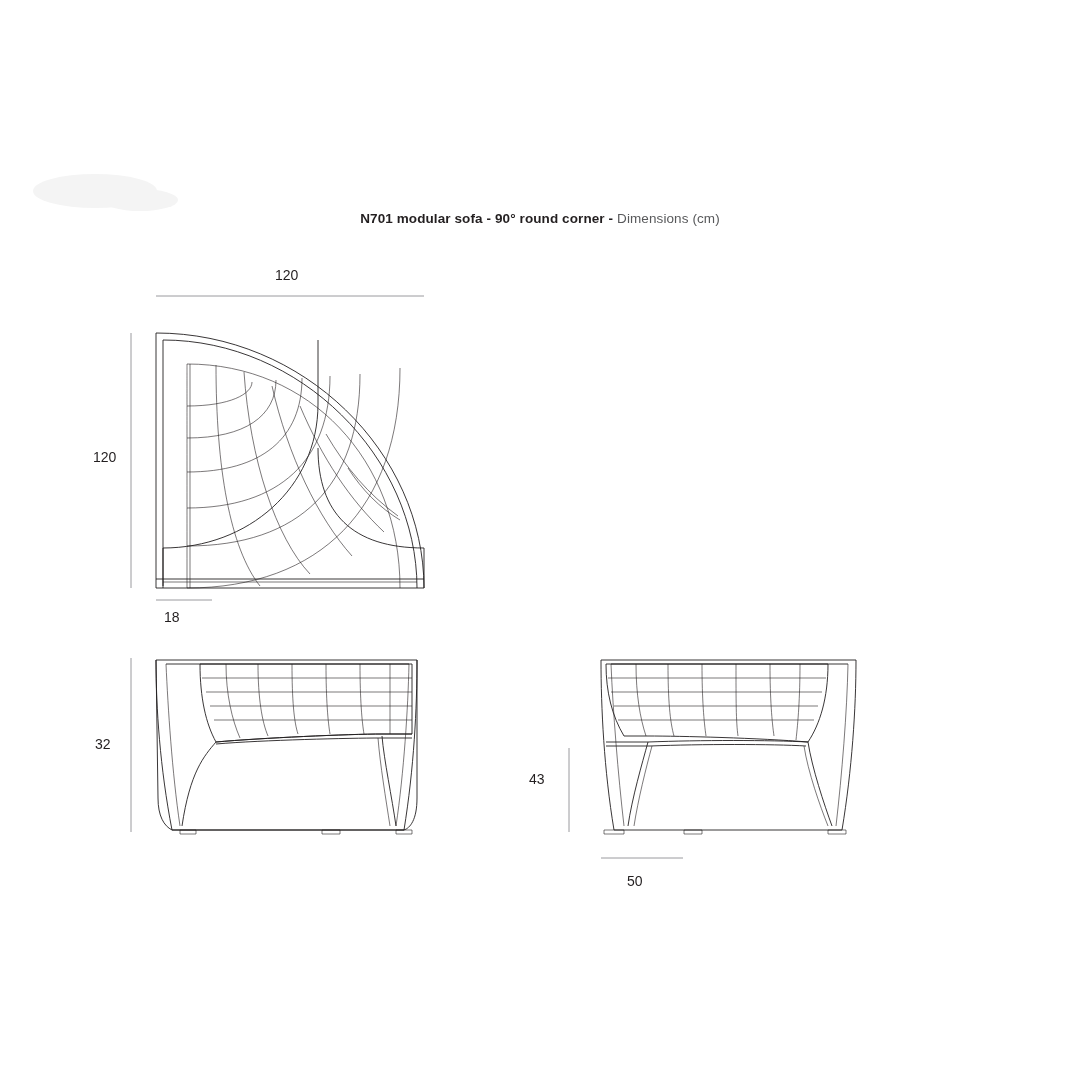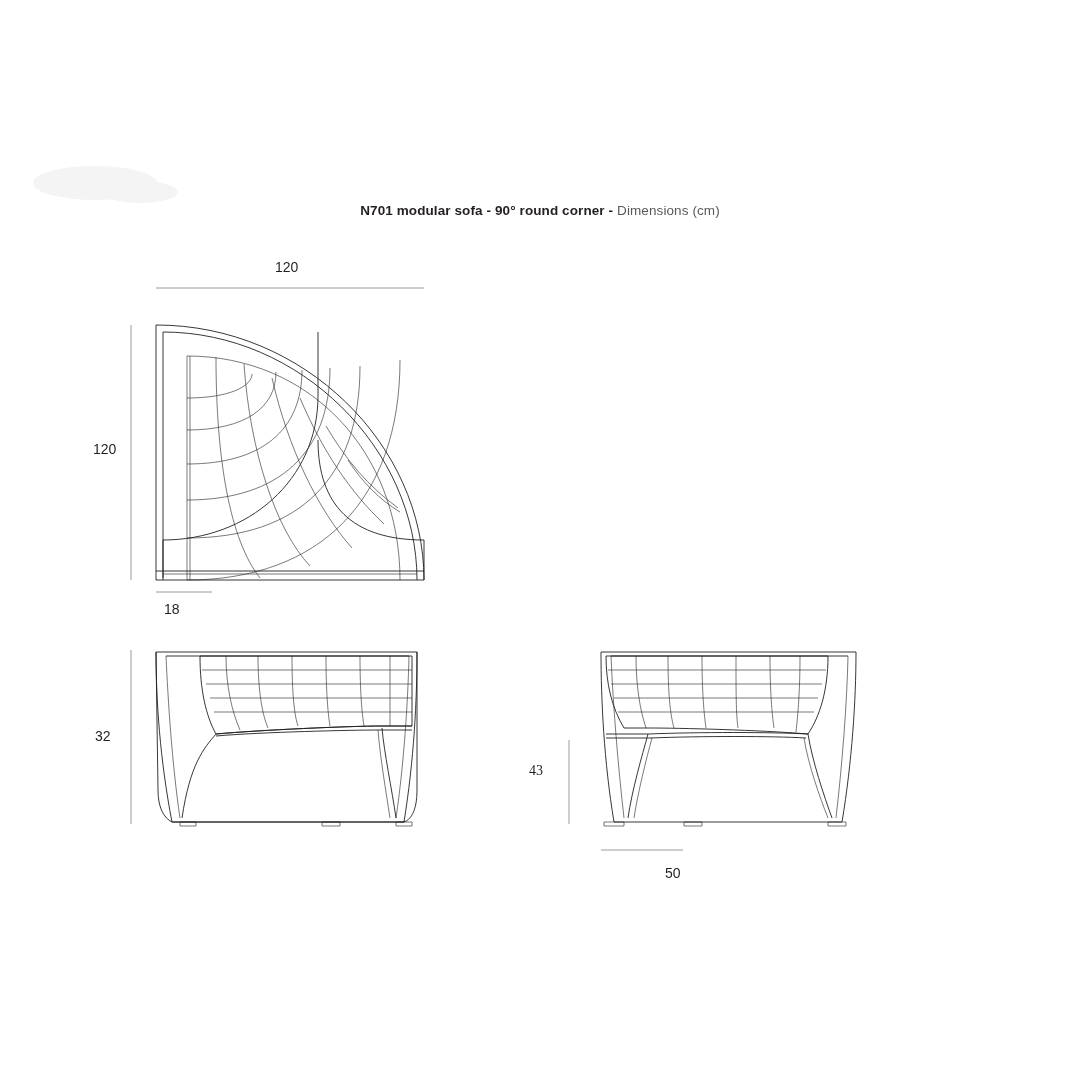--- a/index.html
+++ b/index.html
@@ -11,20 +11,21 @@
     width: 1080px;
     height: 1080px;
     font-family: "Liberation Sans", sans-serif;
     color: #231f20;
     position: relative;
     overflow: hidden;
   }
   .sheet {
     position: absolute;
     inset: 0;
+    margin-top: 8px;
   }
   
   .title {
     position: absolute;
     top: 203px;
     left: 0;
     width: 1080px;
     text-align: center;
     font-size: 13.5px;
     letter-spacing: 0.1px;
@@ -42,22 +43,22 @@
   .dim {
     position: absolute;
     font-size: 14px;
     color: #231f20;
     white-space: nowrap;
   }
   #dim-top-120   { left: 275px; top: 259px; }
   #dim-left-120  { left: 93px;  top: 441px; }
   #dim-18        { left: 164px; top: 601px; }
   #dim-76        { left: 95px;  top: 728px; }
-  #dim-43        { left: 529px; top: 763px; font-family: Liberation Serif, serif; }
-  #dim-50        { left: 665px; top: 865px; text-align: center; }
+  #dim-43        { left: 529px; top: 763px; }
+  #dim-50        { left: 627px; top: 865px; text-align: center; }
 
   svg.draw {
     position: absolute;
     left: 0;
     top: 0;
     width: 1080px;
     height: 1080px;
   }
   .ln   { stroke: #231f20; stroke-width: 0.9; fill: none; }
   .ln-t { stroke: #231f20; stroke-width: 0.6; fill: none; }

